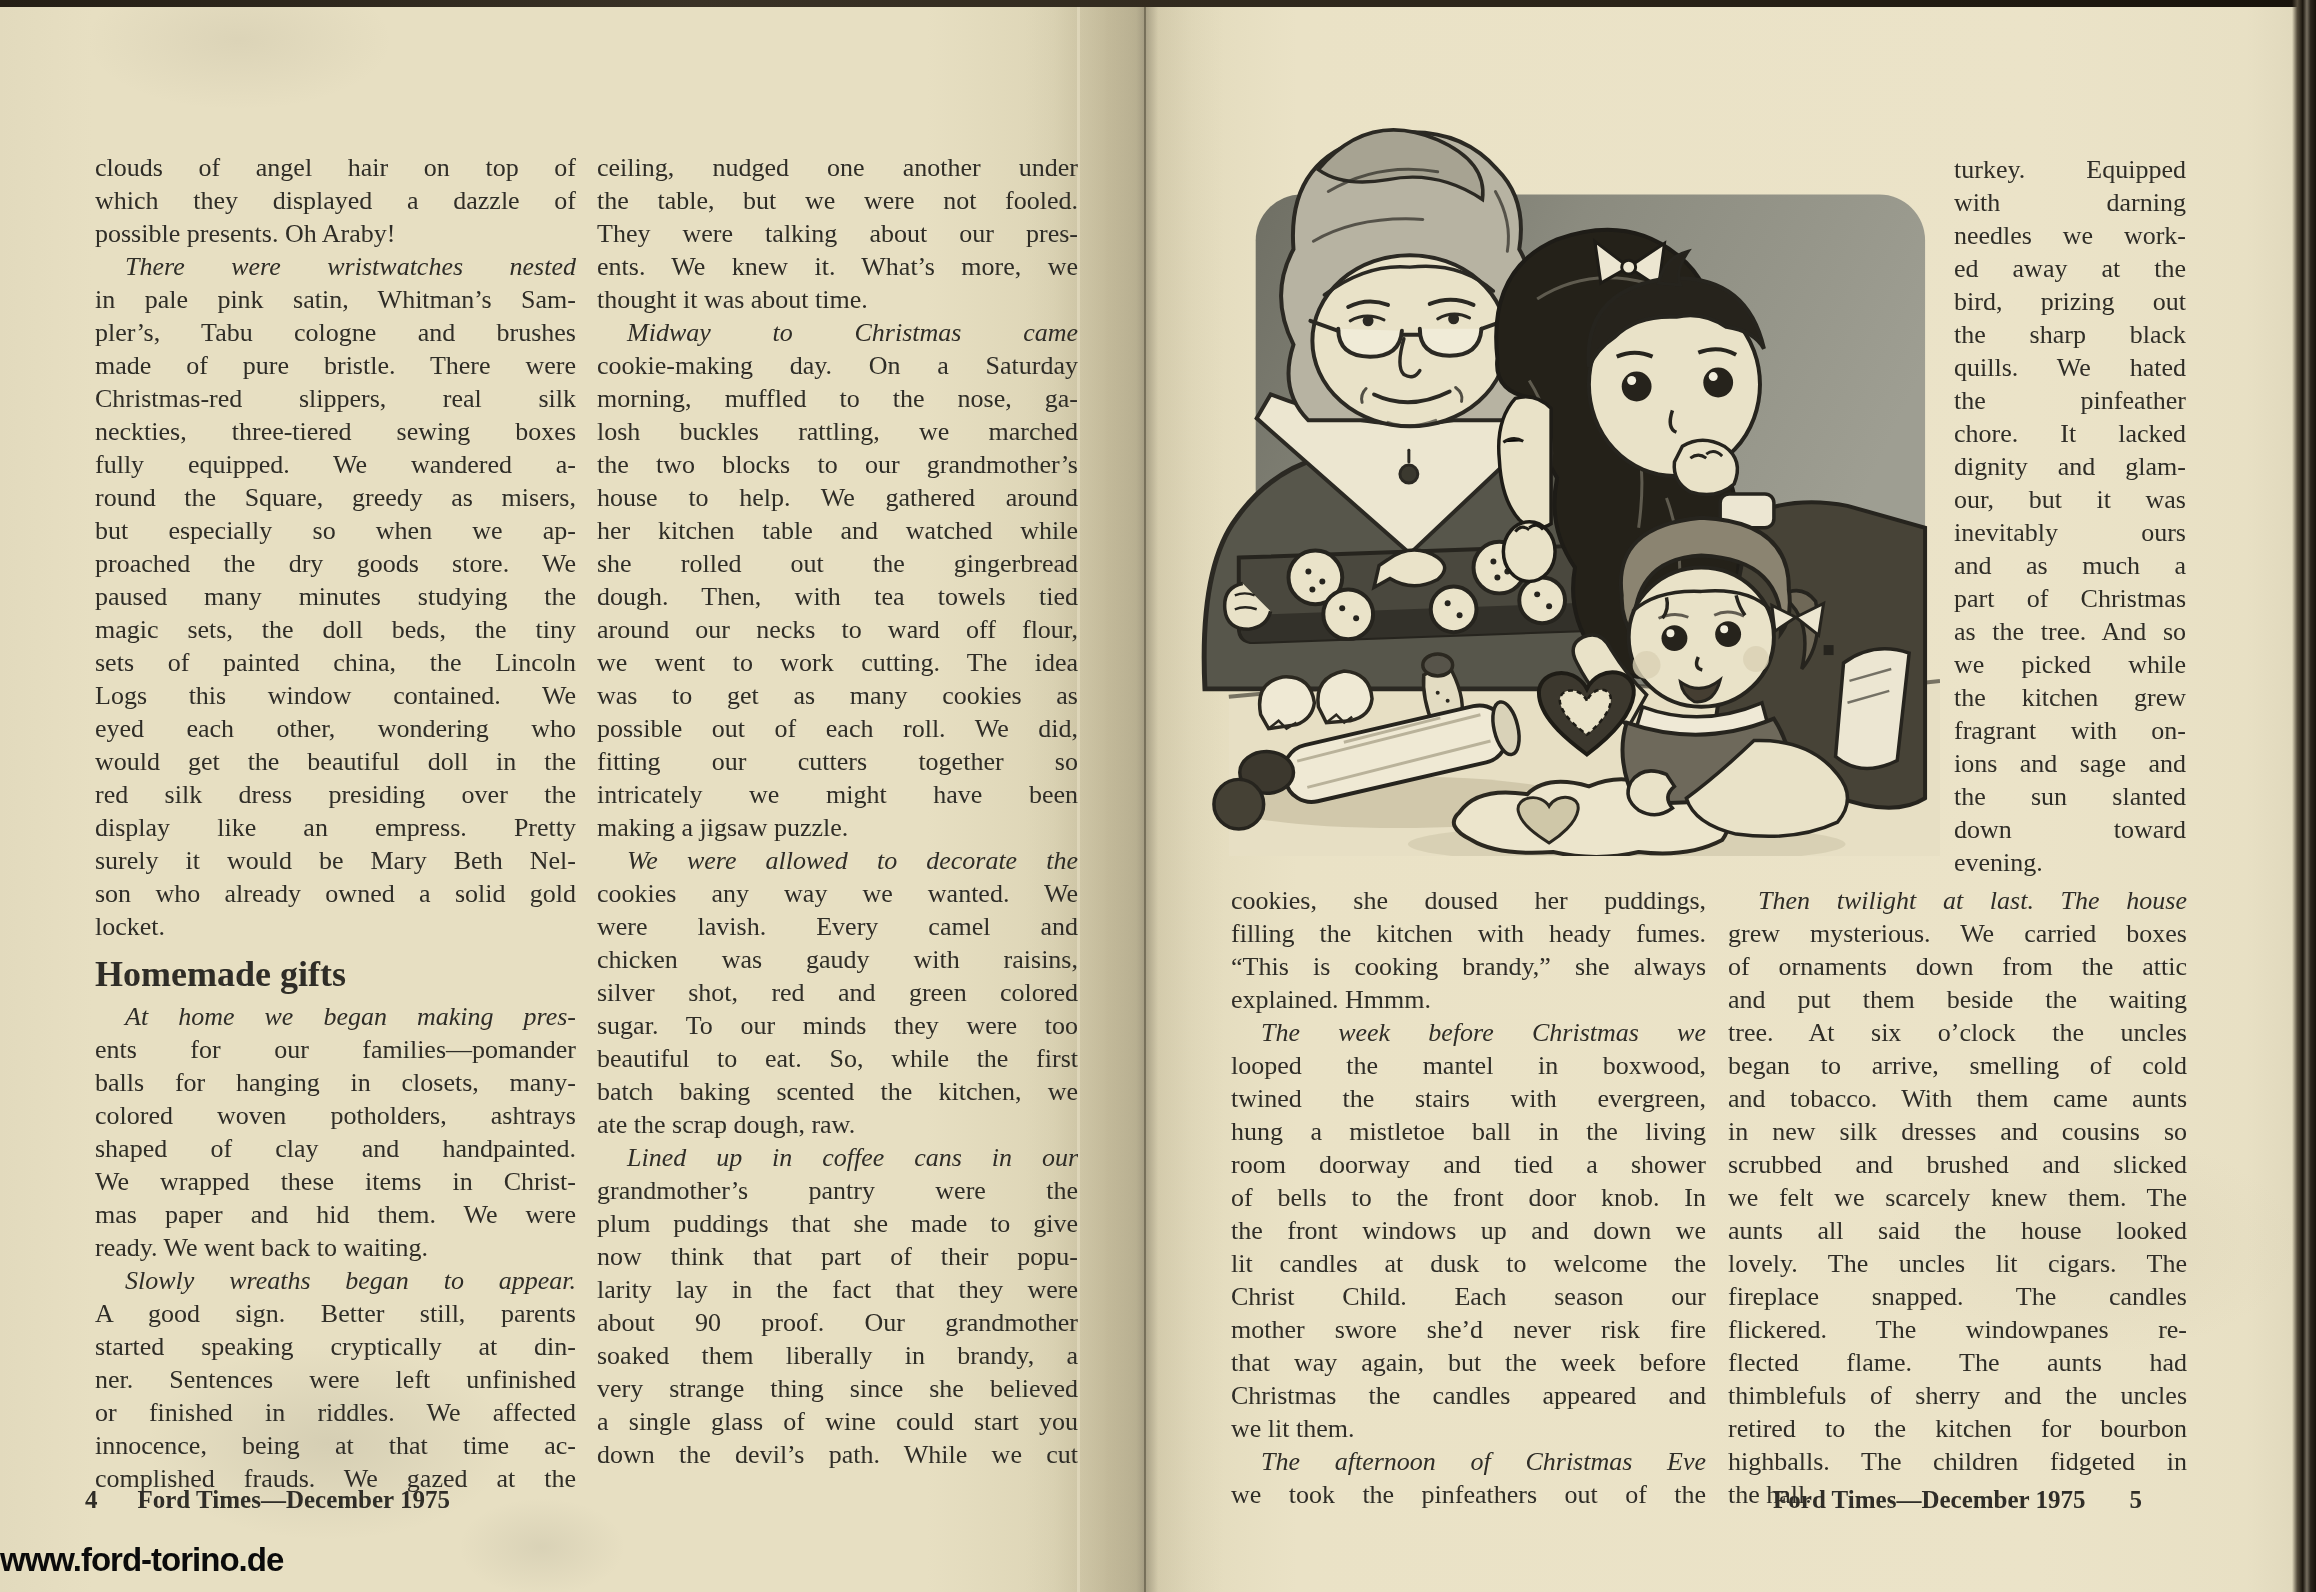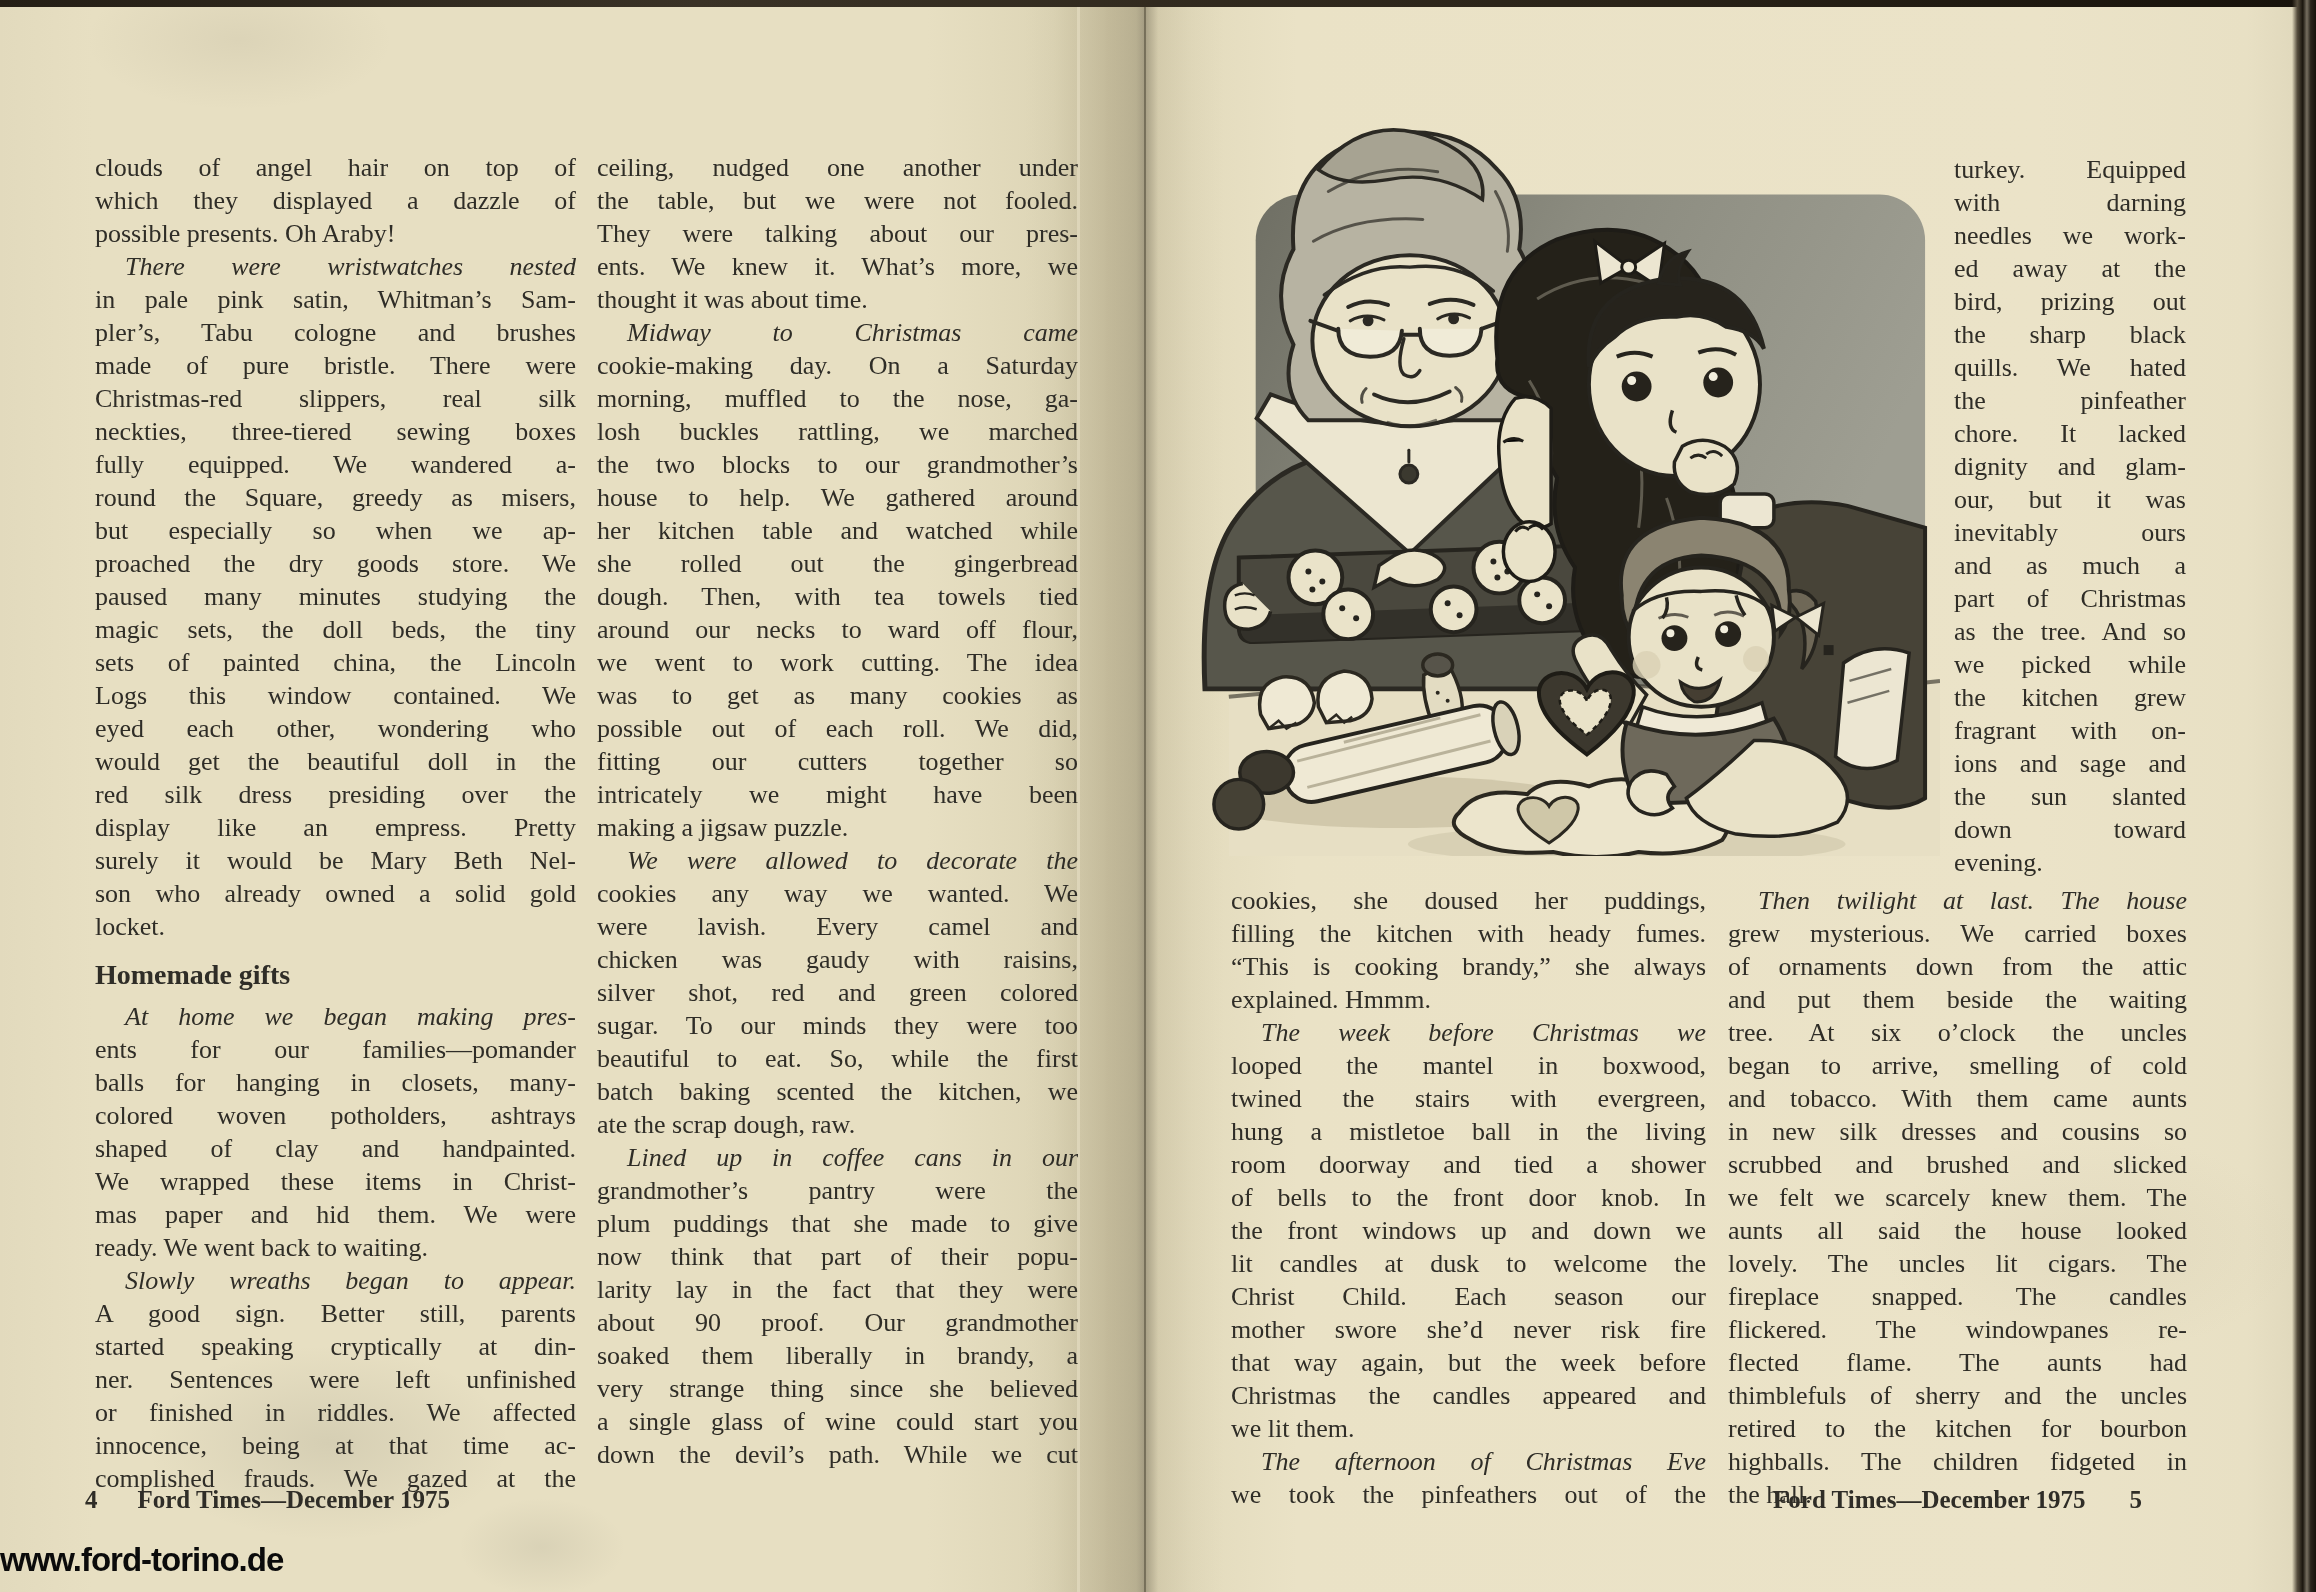--- a/index.html
+++ b/index.html
@@ -21,21 +21,21 @@
     background:linear-gradient(90deg, rgba(0,0,0,0) 0, #564d3e 22%, #1b160e 45%, #776f60 62%, #2a251c 78%, #17130c 100%);}
   .gutter{position:absolute;left:1025px;top:0;width:199px;height:100%;
     background:linear-gradient(90deg, rgba(140,130,100,0) 0%, rgba(150,140,108,.16) 40%, rgba(100,92,66,.28) 56%, rgba(62,56,40,.34) 60%, rgba(150,140,110,.12) 67%, rgba(160,150,118,0) 100%);}
   .gutter::before{content:"";position:absolute;left:52px;top:0;width:3px;height:100%;background:rgba(255,250,228,.30);}
   .gutter::after{content:"";position:absolute;left:119px;top:0;width:2px;height:100%;background:rgba(56,50,34,.42);}
 
   .col{position:absolute;font-size:26px;line-height:33px;margin-top:32px;}
   .ln{height:33px;overflow:hidden;text-align:justify;text-align-last:justify;}
   .ln.last{text-align-last:auto;}
   .ln.ind{text-indent:30px;font-style:italic;}
-  .head{font-weight:bold;font-size:28px;height:33px;line-height:33px;padding-top:15px;margin-bottom:9px;}
+  .head{font-weight:bold;font-size:36px;height:33px;line-height:33px;padding-top:15px;margin-bottom:9px;}
 
   .c1{left:95px;  top:119px; width:481px;}
   .c2{left:597px; top:119px; width:481px;}
   .cn{left:1954px;top:121px; width:232px;}
   .c3{left:1231px;top:852px; width:475px;}
   .c4{left:1728px;top:852px; width:459px;}
 
   .illustration{position:absolute;left:1199px;top:100px;width:741px;height:756px;}
 
   .footer{position:absolute;top:1486px;font-weight:bold;font-size:25px;}

